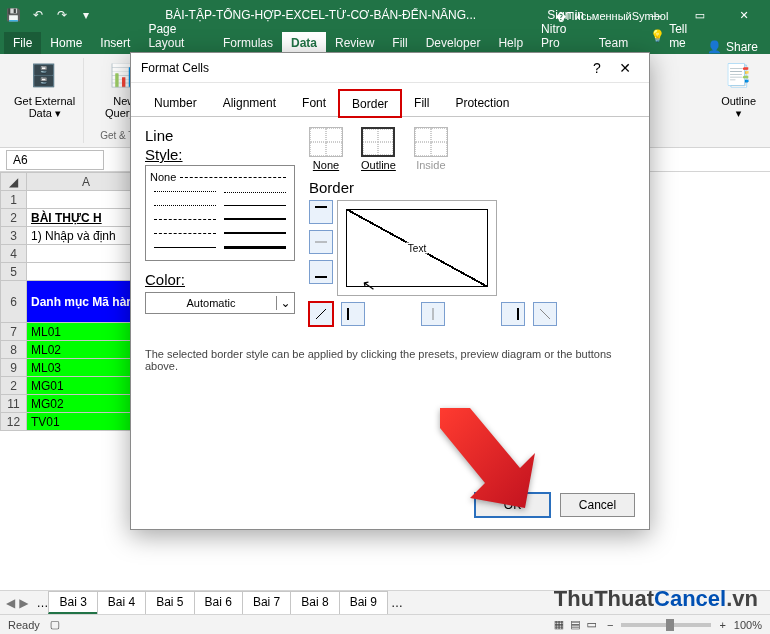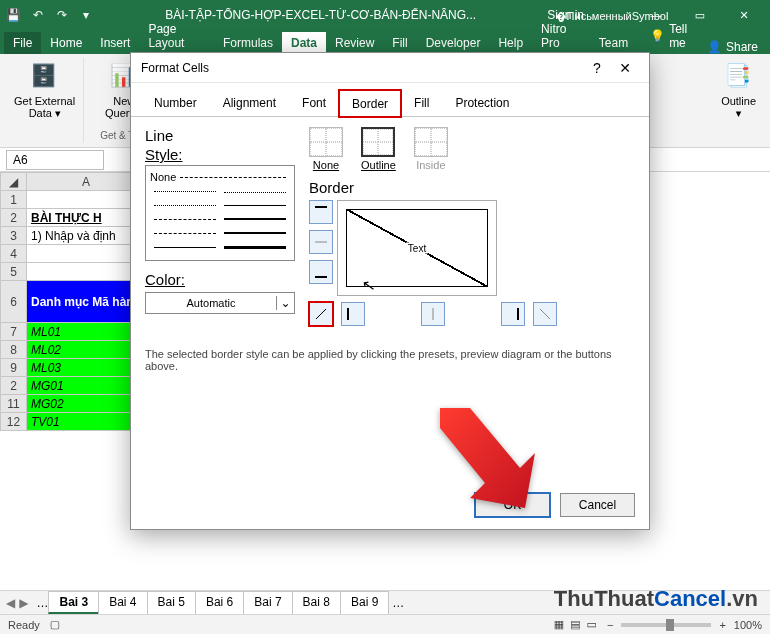--- a/index.html
+++ b/index.html
@@ -34,28 +34,28 @@
 .namebox { width: 98px; height: 20px; border: 1px solid #bcbcbc; margin: 0 6px; padding: 0 6px; font-size: 12px; display: flex; align-items: center; background: #fff; }
 
 
 .sheet-area { position: relative; }
 table.sheet { border-collapse: collapse; table-layout: fixed; }
 table.sheet th, table.sheet td { border: 1px solid #c6c6c6; font-size: 12px; padding: 0 4px; height: 18px; text-align: left; overflow: hidden; white-space: nowrap; }
 table.sheet th { background: #e6e6e6; text-align: center; font-weight: normal; color: #444; }
 table.sheet th.rowhdr { width: 26px; }
 .cell-redhdr { color: #c00000; font-weight: bold; text-decoration: underline; text-align: right; }
 .hdr-blue { background: #0000ff; color: #fff; font-weight: bold; text-align: center; vertical-align: middle; }
-.row-green td.data { background: #00ff00; font-style: italic; }
+.row-green td.data { background: #00ff00; }
 .row-green td.data.num { text-align: right; }
 
 
 .sheettabs { position: absolute; left: 0; right: 0; bottom: 20px; height: 24px; display: flex; align-items: center; background: #f3f3f3; border-top: 1px solid #d4d4d4; padding: 0 6px; gap: 0; font-size: 12px; }
 .sheettabs .nav { display: flex; gap: 4px; margin-right: 8px; color: #777; }
 .sheettabs .stab { padding: 3px 10px; border: 1px solid #c6c6c6; border-bottom: none; background: #fff; margin-right: -1px; }
-.sheettabs .stab.active { font-weight: bold; border-bottom: 2px solid #217346; }
+.sheettabs .stab.active { font-weight: normal; border-bottom: 2px solid #217346; }
 
 
 .statusbar { position: absolute; left: 0; right: 0; bottom: 0; height: 20px; background: #f3f3f3; border-top: 1px solid #d4d4d4; display: flex; align-items: center; padding: 0 8px; font-size: 11px; color: #444; }
 .statusbar .spacer { flex: 1; }
 .zoom-slider { width: 90px; height: 4px; background: #c6c6c6; position: relative; margin: 0 8px; }
 .zoom-slider::after { content: ""; position: absolute; left: 50%; top: -4px; width: 8px; height: 12px; background: #888; }
 
 
 .dialog { position: absolute; left: 130px; top: 52px; width: 520px; height: 478px; background: #fff; border: 1px solid #8a8a8a; box-shadow: 0 6px 24px rgba(0,0,0,.35); font-size: 12px; }
 .dlg-title { height: 30px; display: flex; align-items: center; padding: 0 10px; border-bottom: 1px solid #e5e5e5; }

